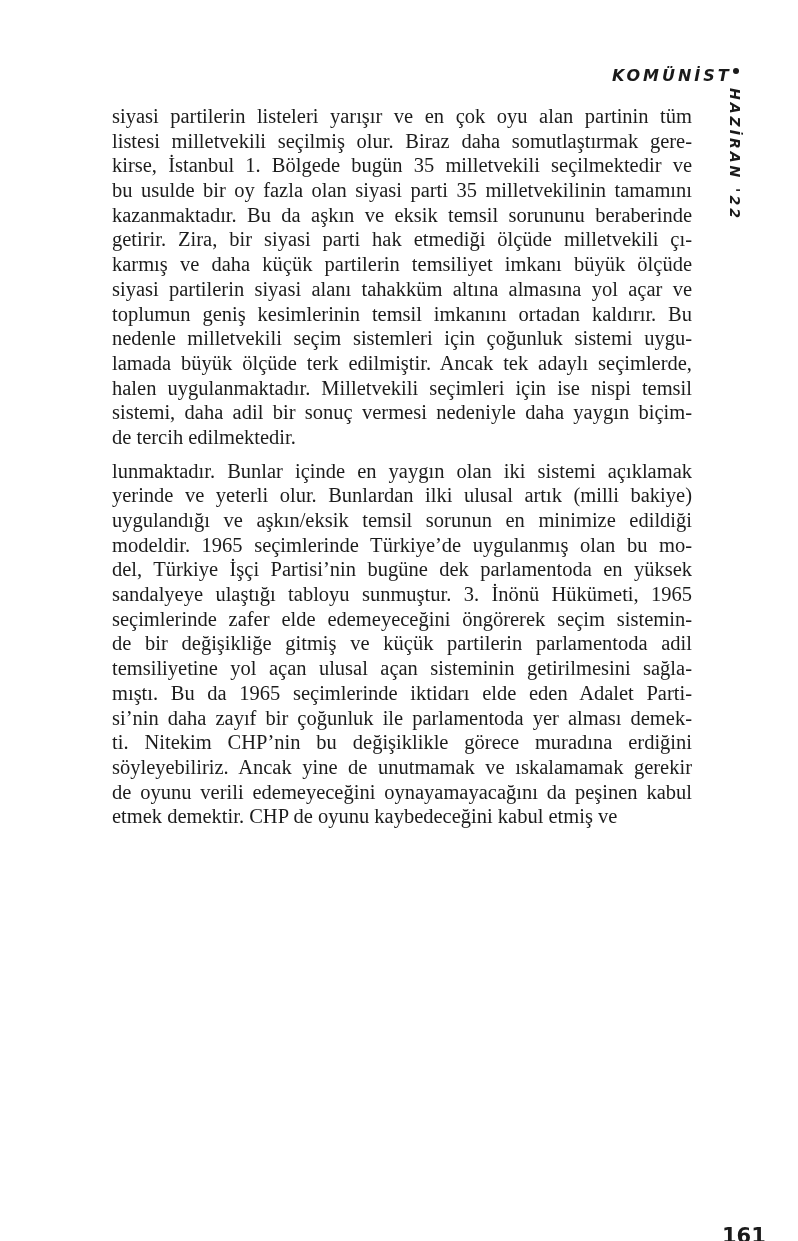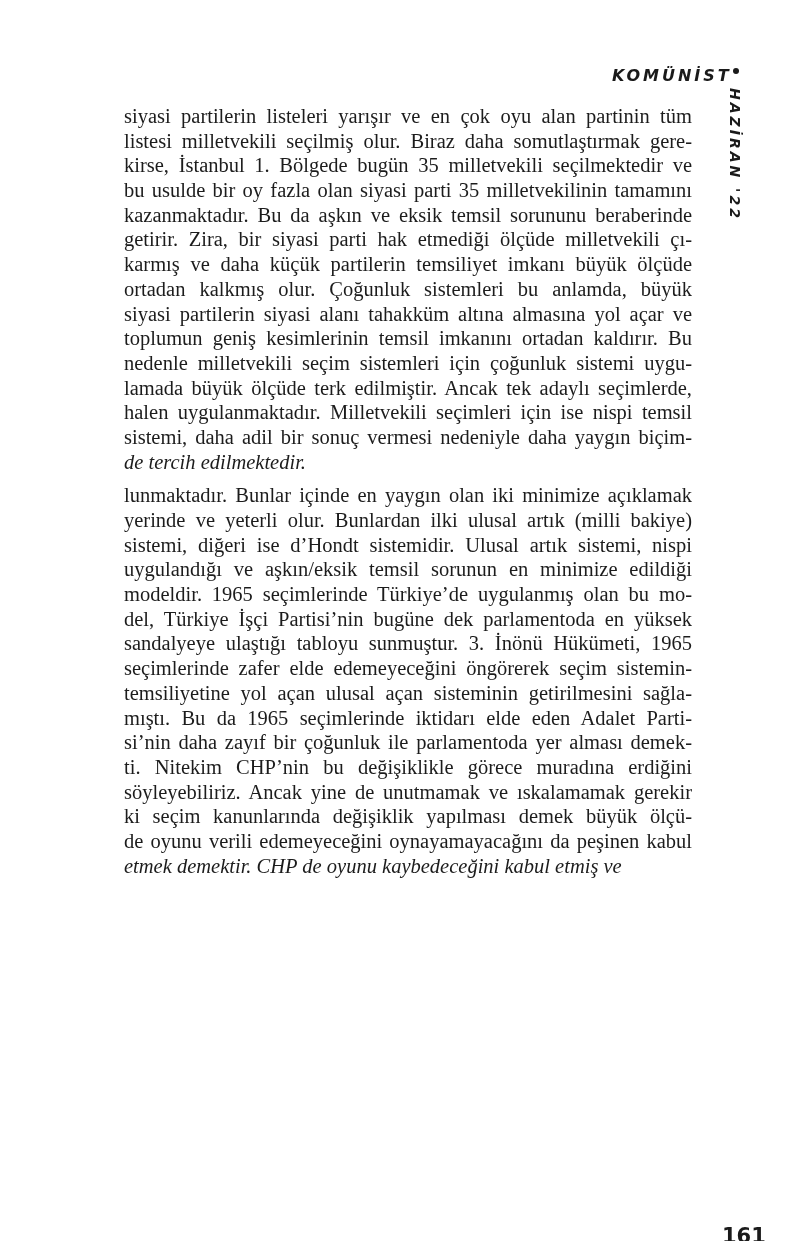--- a/index.html
+++ b/index.html
@@ -18,22 +18,22 @@
     writing-mode: vertical-rl;
     font-family: "DejaVu Sans", sans-serif; font-weight: bold; font-style: italic;
     font-size: 14px; letter-spacing: 3px; color: #1a1a1a;
   }
   .body-text {
     position: absolute; left: 107px; top: 104px; width: 585px;
     font-family: "Liberation Serif", "DejaVu Serif", serif;
     font-size: 20.5px; line-height: 24.7px; color: #1c1c1c;
   }
   .line { display: block; text-align: justify; text-align-last: justify; white-space: nowrap; height: 24.7px; }
-  .line.last { text-align-last: left; font-style: italic; }
-  .para { margin: 0 0 9px 17px; }
+  .line.last { text-align-last: left; }
+  .para { margin: 0 0 9px 5px; }
   .page-number {
     position: absolute; top: 1224px; left: 722px;
     font-family: "DejaVu Sans", sans-serif; font-weight: bold;
     font-size: 21px; color: #1a1a1a;
   }
 </style>
 </head>
 <body>
 
 <div class="running-head">KOMÜNİST</div>
@@ -42,42 +42,40 @@
 
 <div class="body-text">
   <div class="para" id="para-0">
       <span class="line">siyasi partilerin listeleri yarışır ve en çok oyu alan partinin tüm</span>
       <span class="line">listesi milletvekili seçilmiş olur. Biraz daha somutlaştırmak gere-</span>
       <span class="line">kirse, İstanbul 1. Bölgede bugün 35 milletvekili seçilmektedir ve</span>
       <span class="line">bu usulde bir oy fazla olan siyasi parti 35 milletvekilinin tamamını</span>
       <span class="line">kazanmaktadır. Bu da aşkın ve eksik temsil sorununu beraberinde</span>
       <span class="line">getirir. Zira, bir siyasi parti hak etmediği ölçüde milletvekili çı-</span>
       <span class="line">karmış ve daha küçük partilerin temsiliyet imkanı büyük ölçüde</span>
-      <span class="line">ortadan kalkmış olur. Çoğunluk sistemleri bu anlamda, büyük</span>
       <span class="line">siyasi partilerin siyasi alanı tahakküm altına almasına yol açar ve</span>
       <span class="line">toplumun geniş kesimlerinin temsil imkanını ortadan kaldırır. Bu</span>
       <span class="line">nedenle milletvekili seçim sistemleri için çoğunluk sistemi uygu-</span>
       <span class="line">lamada büyük ölçüde terk edilmiştir. Ancak tek adaylı seçimlerde,</span>
       <span class="line">halen uygulanmaktadır. Milletvekili seçimleri için ise nispi temsil</span>
       <span class="line">sistemi, daha adil bir sonuç vermesi nedeniyle daha yaygın biçim-</span>
       <span class="line last">de tercih edilmektedir.</span>
     </div>
   <div class="para" id="para-1">
-      <span class="line">lunmaktadır. Bunlar içinde en yaygın olan iki minimize açıklamak</span>
+      <span class="line">lunmaktadır. Bunlar içinde en yaygın olan iki sistemi açıklamak</span>
       <span class="line">yerinde ve yeterli olur. Bunlardan ilki ulusal artık (milli bakiye)</span>
-      <span class="line">sistemi, diğeri ise d’Hondt sistemidir. Ulusal artık sistemi, nispi</span>
       <span class="line">uygulandığı ve aşkın/eksik temsil sorunun en minimize edildiği</span>
       <span class="line">modeldir. 1965 seçimlerinde Türkiye’de uygulanmış olan bu mo-</span>
       <span class="line">del, Türkiye İşçi Partisi’nin bugüne dek parlamentoda en yüksek</span>
       <span class="line">sandalyeye ulaştığı tabloyu sunmuştur. 3. İnönü Hükümeti, 1965</span>
       <span class="line">seçimlerinde zafer elde edemeyeceğini öngörerek seçim sistemin-</span>
+      <span class="line">de bir değişikliğe gitmiş ve küçük partilerin parlamentoda adil</span>
       <span class="line">temsiliyetine yol açan ulusal açan sisteminin getirilmesini sağla-</span>
       <span class="line">mıştı. Bu da 1965 seçimlerinde iktidarı elde eden Adalet Parti-</span>
       <span class="line">si’nin daha zayıf bir çoğunluk ile parlamentoda yer alması demek-</span>
       <span class="line">ti. Nitekim CHP’nin bu değişiklikle görece muradına erdiğini</span>
       <span class="line">söyleyebiliriz. Ancak yine de unutmamak ve ıskalamamak gerekir</span>
-      <span class="line">ki seçim kanunlarında değişiklik yapılması demek büyük ölçü-</span>
       <span class="line">de oyunu verili edemeyeceğini oynayamayacağını da peşinen kabul</span>
       <span class="line last">etmek demektir. CHP de oyunu kaybedeceğini kabul etmiş ve</span>
     </div>
 </div>
 
 <div class="page-number">161</div>
 
 </body></html>

